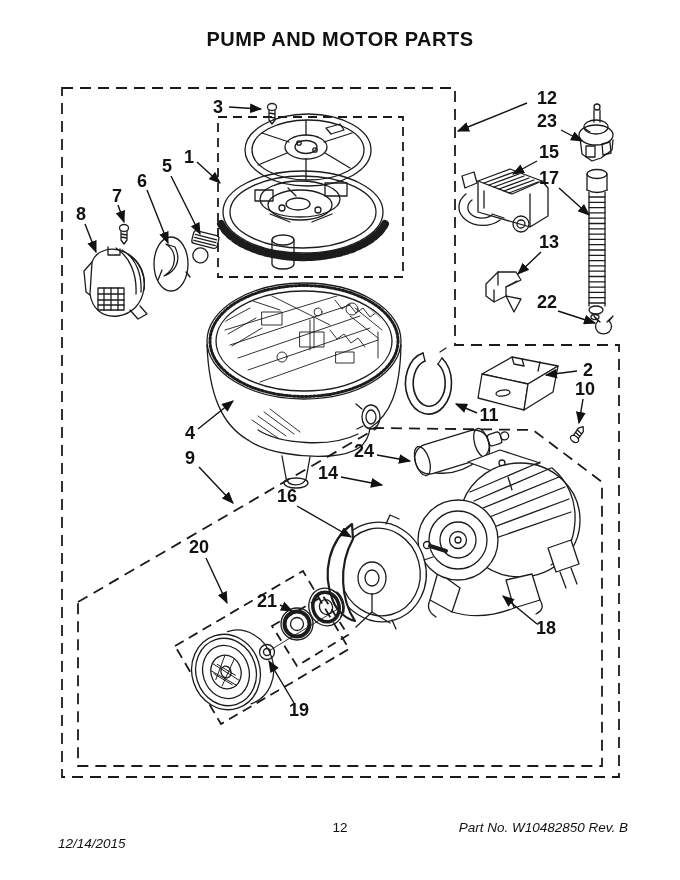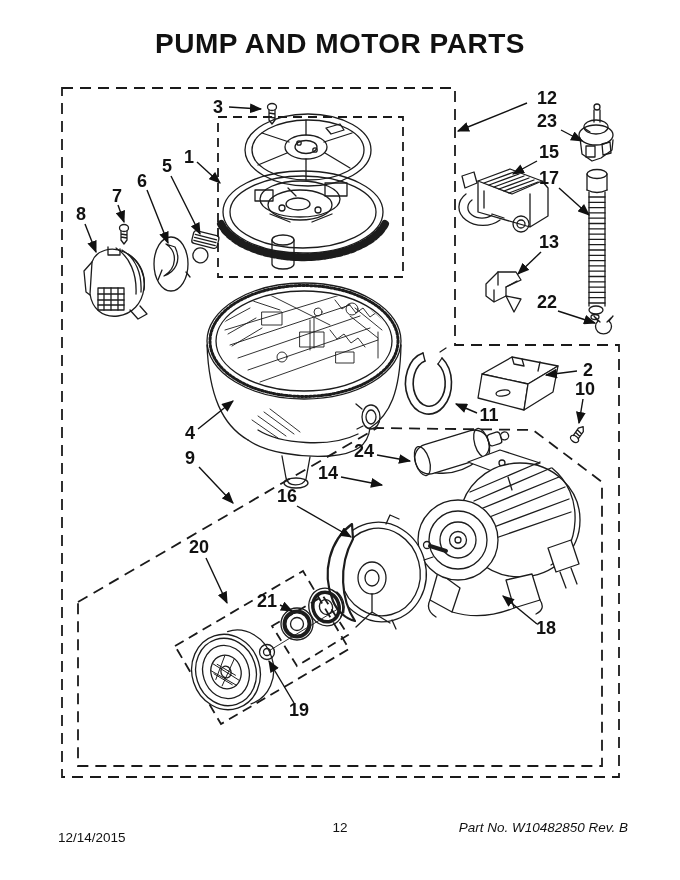--- a/index.html
+++ b/index.html
@@ -1,21 +1,21 @@
 <!DOCTYPE html>
 <html><head>
 <meta charset="utf-8">
 <style>
   html,body{margin:0;padding:0;background:#fff;}
   .page{position:relative;width:680px;height:880px;background:#ffffff;overflow:hidden;
         font-family:"Liberation Sans",sans-serif;color:#111;}
   .title{position:absolute;top:28px;left:0;width:680px;text-align:center;
-         font-size:28px;font-weight:bold;letter-spacing:.5px;color:#111;}
+         font-size:20px;font-weight:bold;letter-spacing:.5px;color:#111;}
   .footer{position:absolute;top:820px;left:0;width:680px;font-size:13.5px;color:#111;}
-  .footer .date{position:absolute;left:58px;top:10px;}
+  .footer .date{position:absolute;left:58px;top:16px;font-style:italic;}
   .footer .pageno{position:absolute;left:0;width:680px;text-align:center;top:0;}
   .footer .partno{position:absolute;right:52px;top:0;font-style:italic;}
   svg text.callout{font-family:"Liberation Sans",sans-serif;font-size:18px;font-weight:bold;fill:#111;}
   svg .ln{stroke:#111;stroke-width:1.4;fill:none;}
   svg .dash{fill:none;stroke:#1a1a1a;stroke-width:1.8;}
   svg .p{stroke:#1c1c1c;fill:none;stroke-width:1.3;stroke-linecap:round;stroke-linejoin:round;}
   svg .pw{stroke:#1c1c1c;fill:#ffffff;stroke-width:1.3;stroke-linejoin:round;}
   svg .thin{stroke-width:.9;}
   svg .bold{stroke-width:2.2;}
 </style>

